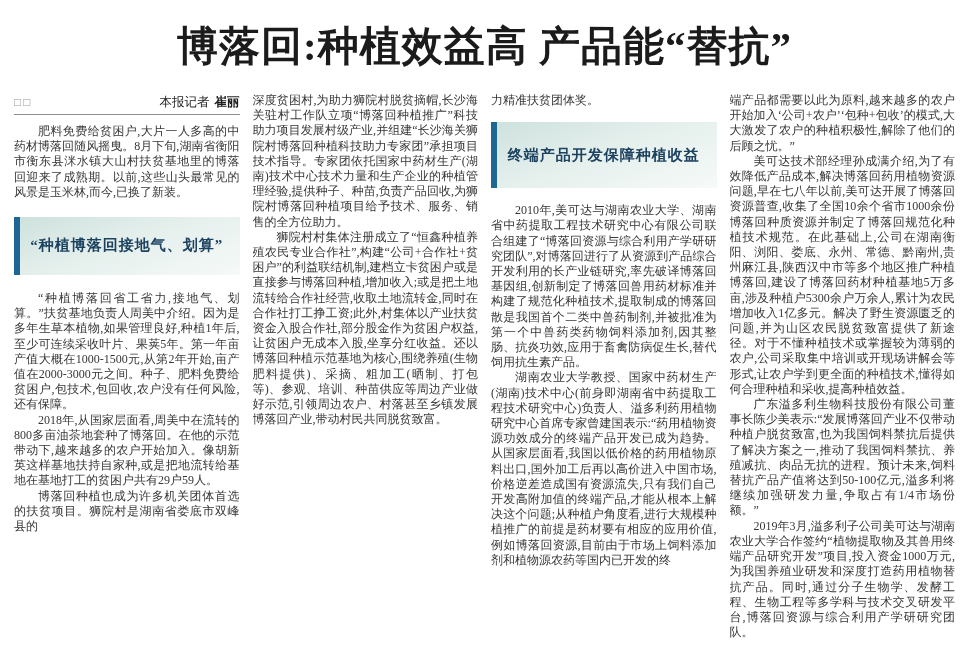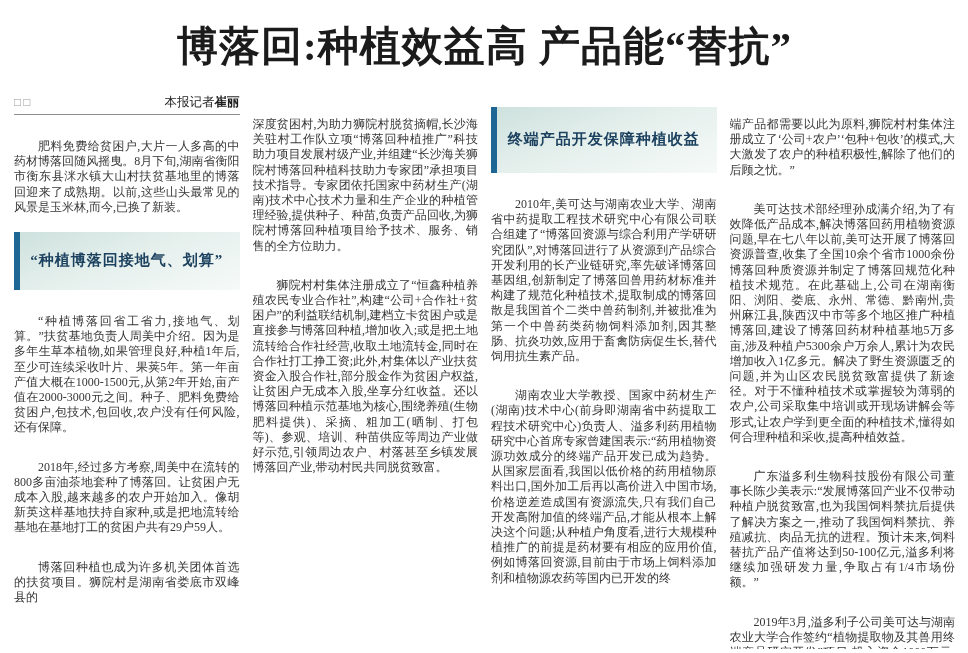--- a/index.html
+++ b/index.html
@@ -33,21 +33,21 @@
     overflow: hidden;
   }
   .col {
     flex: 1 1 0;
     overflow: hidden;
     font-size: 12px;
     line-height: 15.2px;
     text-align: justify;
     color: #363636;
   }
-  .para { text-align: justify; margin-top: 24px; }
+  .para { text-align: justify; }
   .indent { text-indent: 2em; }
   .byline-row {
     display: flex;
     justify-content: space-between;
     align-items: flex-end;
     border-bottom: 1px solid #8e8e8e;
     padding-bottom: 4px;
     margin-bottom: 9px;
     height: 22px;
   }
@@ -55,20 +55,21 @@
     color: #9b9b9b;
     font-size: 12px;
     letter-spacing: 2px;
   }
   .reporter {
     font-size: 12.5px;
     color: #1f1f1f;
   }
   .reporter .rname {
     font-weight: 700;
+    margin-left: 5px;
   }
   .sec-box {
     position: relative;
     height: 58px;
     margin: 17px 0 16px 0;
     background: linear-gradient(160deg,
       var(--header-bg-start, #cde1dd) 0%,
       #e4efec 45%,
       var(--header-bg-end, #f6faf9) 100%);
     display: flex;
@@ -104,39 +105,40 @@
       <div class="byline-row">
         <span class="marker">□□</span>
         <span class="reporter"><span>本报记者</span><span class="rname">崔丽</span></span>
       </div>
       <p class="para indent">肥料免费给贫困户,大片一人多高的中药材博落回随风摇曳。8月下旬,湖南省衡阳市衡东县洣水镇大山村扶贫基地里的博落回迎来了成熟期。以前,这些山头最常见的风景是玉米林,而今,已换了新装。</p>
       <div class="sec-box">
         <span class="sec-bar"></span>
         <span class="sec-title">“种植博落回接地气、划算”</span>
       </div>
       <p class="para indent">“种植博落回省工省力,接地气、划算。”扶贫基地负责人周美中介绍。因为是多年生草本植物,如果管理良好,种植1年后,至少可连续采收叶片、果荚5年。第一年亩产值大概在1000-1500元,从第2年开始,亩产值在2000-3000元之间。种子、肥料免费给贫困户,包技术,包回收,农户没有任何风险,还有保障。</p>
-      <p class="para indent">2018年,经过多方考察,周美中在流转的800多亩油茶地套种了博落回。让贫困户无成本入股,越来越多的农户开始加入。像胡新英这样基地扶持自家种,或是把地流转给基地在基地打工的贫困户共有29户59人。</p>
+      <p class="para indent">2018年,从国家层面看,周美中在流转的800多亩油茶地套种了博落回。在他的示范带动下,越来越多的农户开始加入。像胡新英这样基地扶持自家种,或是把地流转给基地在基地打工的贫困户共有29户59人。</p>
       <p class="para indent">博落回种植也成为许多机关团体首选的扶贫项目。狮院村是湖南省娄底市双峰县的</p>
     </div>
 
     <div class="col">
       <p class="para">深度贫困村,为助力狮院村脱贫摘帽,长沙海关驻村工作队立项“博落回种植推广”科技助力项目发展村级产业,并组建“长沙海关狮院村博落回种植科技助力专家团”承担项目技术指导。专家团依托国家中药材生产(湖南)技术中心技术力量和生产企业的种植管理经验,提供种子、种苗,负责产品回收,为狮院村博落回种植项目给予技术、服务、销售的全方位助力。</p>
       <p class="para indent">狮院村村集体注册成立了“恒鑫种植养殖农民专业合作社”,构建“公司+合作社+贫困户”的利益联结机制,建档立卡贫困户或是直接参与博落回种植,增加收入;或是把土地流转给合作社经营,收取土地流转金,同时在合作社打工挣工资;此外,村集体以产业扶贫资金入股合作社,部分股金作为贫困户权益,让贫困户无成本入股,坐享分红收益。还以博落回种植示范基地为核心,围绕养殖(生物肥料提供)、采摘、粗加工(晒制、打包等)、参观、培训、种苗供应等周边产业做好示范,引领周边农户、村落甚至乡镇发展博落回产业,带动村民共同脱贫致富。</p>
     </div>
 
     <div class="col">
+      <p class="para">力精准扶贫团体奖。</p>
       <div class="sec-box sec-box-2">
         <span class="sec-bar"></span>
         <span class="sec-title">终端产品开发保障种植收益</span>
       </div>
       <p class="para indent">2010年,美可达与湖南农业大学、湖南省中药提取工程技术研究中心有限公司联合组建了“博落回资源与综合利用产学研研究团队”,对博落回进行了从资源到产品综合开发利用的长产业链研究,率先破译博落回基因组,创新制定了博落回兽用药材标准并构建了规范化种植技术,提取制成的博落回散是我国首个二类中兽药制剂,并被批准为第一个中兽药类药物饲料添加剂,因其整肠、抗炎功效,应用于畜禽防病促生长,替代饲用抗生素产品。</p>
       <p class="para indent">湖南农业大学教授、国家中药材生产(湖南)技术中心(前身即湖南省中药提取工程技术研究中心)负责人、溢多利药用植物研究中心首席专家曾建国表示:“药用植物资源功效成分的终端产品开发已成为趋势。从国家层面看,我国以低价格的药用植物原料出口,国外加工后再以高价进入中国市场,价格逆差造成国有资源流失,只有我们自己开发高附加值的终端产品,才能从根本上解决这个问题;从种植户角度看,进行大规模种植推广的前提是药材要有相应的应用价值,例如博落回资源,目前由于市场上饲料添加剂和植物源农药等国内已开发的终</p>
     </div>
 
     <div class="col">
-      <p class="para">端产品都需要以此为原料,狮院村村集体注册成立了‘公司+农户’‘包种+包收’的模式,大大激发了农户的种植积极性,解除了他们的后顾之忧。”</p>
+      <p class="para">端产品都需要以此为原料,越来越多的农户开始加入‘公司+农户’‘包种+包收’的模式,大大激发了农户的种植积极性,解除了他们的后顾之忧。”</p>
       <p class="para indent">美可达技术部经理孙成满介绍,为了有效降低产品成本,解决博落回药用植物资源问题,早在七八年以前,美可达开展了博落回资源普查,收集了全国10余个省市1000余份博落回种质资源并制定了博落回规范化种植技术规范。在此基础上,公司在湖南衡阳、浏阳、娄底、永州、常德、黔南州,贵州麻江县,陕西汉中市等多个地区推广种植博落回,建设了博落回药材种植基地5万多亩,涉及种植户5300余户万余人,累计为农民增加收入1亿多元。解决了野生资源匮乏的问题,并为山区农民脱贫致富提供了新途径。对于不懂种植技术或掌握较为薄弱的农户,公司采取集中培训或开现场讲解会等形式,让农户学到更全面的种植技术,懂得如何合理种植和采收,提高种植效益。</p>
       <p class="para indent">广东溢多利生物科技股份有限公司董事长陈少美表示:“发展博落回产业不仅带动种植户脱贫致富,也为我国饲料禁抗后提供了解决方案之一,推动了我国饲料禁抗、养殖减抗、肉品无抗的进程。预计未来,饲料替抗产品产值将达到50-100亿元,溢多利将继续加强研发力量,争取占有1/4市场份额。”</p>
       <p class="para indent">2019年3月,溢多利子公司美可达与湖南农业大学合作签约“植物提取物及其兽用终端产品研究开发”项目,投入资金1000万元,为我国养殖业研发和深度打造药用植物替抗产品。同时,通过分子生物学、发酵工程、生物工程等多学科与技术交叉研发平台,博落回资源与综合利用产学研研究团队。</p>
     </div>
 
   </div>
 </div>
 
 </body></html>

